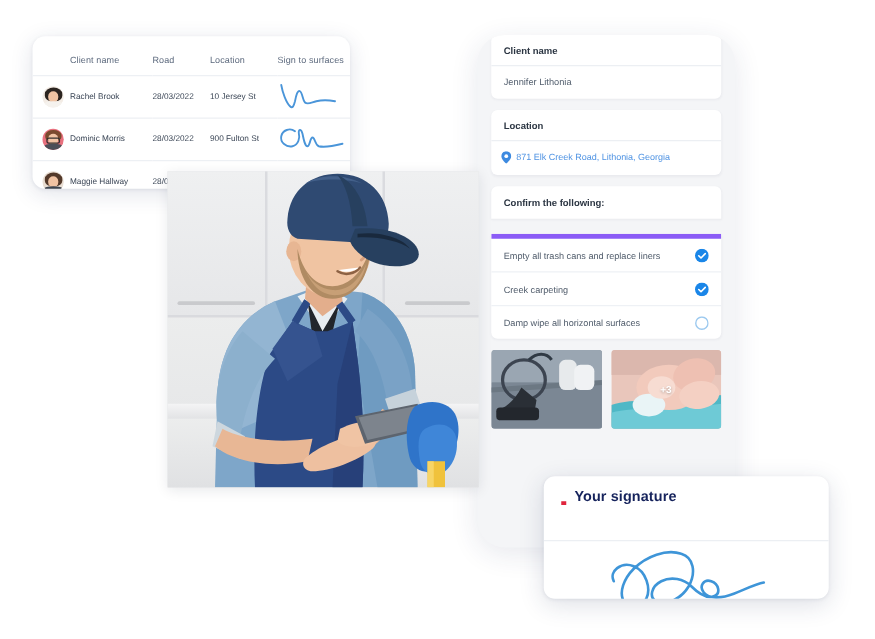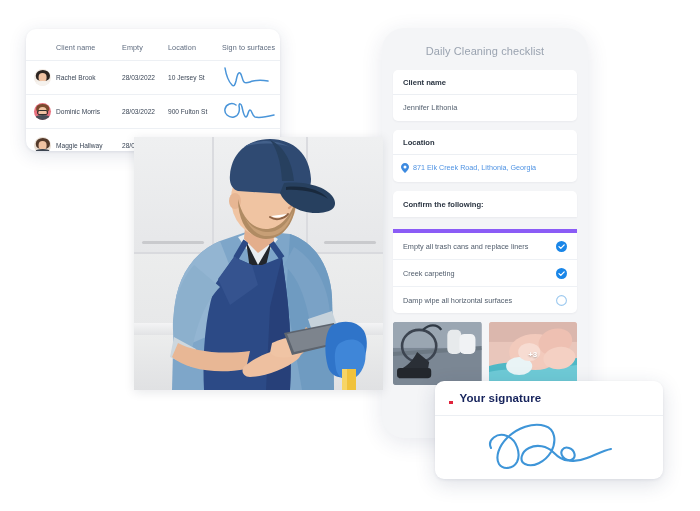--- a/index.html
+++ b/index.html
@@ -272,21 +272,21 @@
     background: #ffffff;
     border-radius: 9px;
     box-shadow: 0 5px 20px rgba(32,50,90,0.15), 0 1px 3px rgba(32,50,90,0.08);
     z-index: 6;
     overflow: hidden;
   }
   .sig-head {
     display: flex;
     align-items: flex-end;
     gap: 7px;
-    padding: 11px 0 11px 14px;
+    padding: 11px 0 28px 14px;
     border-bottom: 1px solid #eceff3;
   }
   .req-dot {
     width: 3.5px; height: 3.5px;
     background: #e0243c;
     flex: 0 0 auto;
   }
   .sig-title {
     font-size: 11.5px;
     font-weight: 700;
@@ -310,21 +310,21 @@
         <col class="col-av">
           <col class="col-nm">
           <col class="col-dt">
           <col class="col-loc">
           <col class="col-sig">
       </colgroup>
       <thead>
         <tr>
           <th></th>
           <th>Client name</th>
-          <th>Empty</th>
+          <th>Road</th>
           <th>Location</th>
           <th>Sign to surfaces</th>
         </tr>
       </thead>
       <tbody>
         <tr>
           <td>
             <span class="avatar av1">
               <span class="av-hair"></span>
               <span class="av-face"></span>
@@ -444,21 +444,20 @@
       <path d="M96 38 C98 14, 116 2, 136 2 C160 2, 176 18, 177 42 C177 50, 174 56, 168 58 L104 54 C98 52, 95 46, 96 38 Z" fill="#2f4a72"></path>
       <path d="M110 10 C122 2, 142 2, 156 10 C146 6, 122 5, 110 10 Z" fill="#43608a"></path>
       <path d="M136 3 C148 8, 158 22, 160 44 L148 44 C147 24, 142 10, 136 3 Z" fill="#27405f"></path>
 
       <path d="M150 46 C172 44, 194 50, 200 62 C204 71, 196 76, 182 76 C164 76, 150 66, 146 56 Z" fill="#27405f"></path>
       <path d="M152 50 C170 48, 188 53, 194 62 C186 56, 168 52, 152 53 Z" fill="#3a5madd" opacity="0.35"></path>
     </svg>
   </div>
 
   <div class="phone">
-    <div class="phone-title">Daily Cleaning checklist</div>
 
     <div class="field-block">
       <div class="fb-label">Client name</div>
       <div class="fb-value">Jennifer Lithonia</div>
     </div>
 
     <div class="field-block">
       <div class="fb-label">Location</div>
       <div class="fb-value-loc">
         <svg class="pin" width="8" height="10" viewBox="0 0 8 10">

